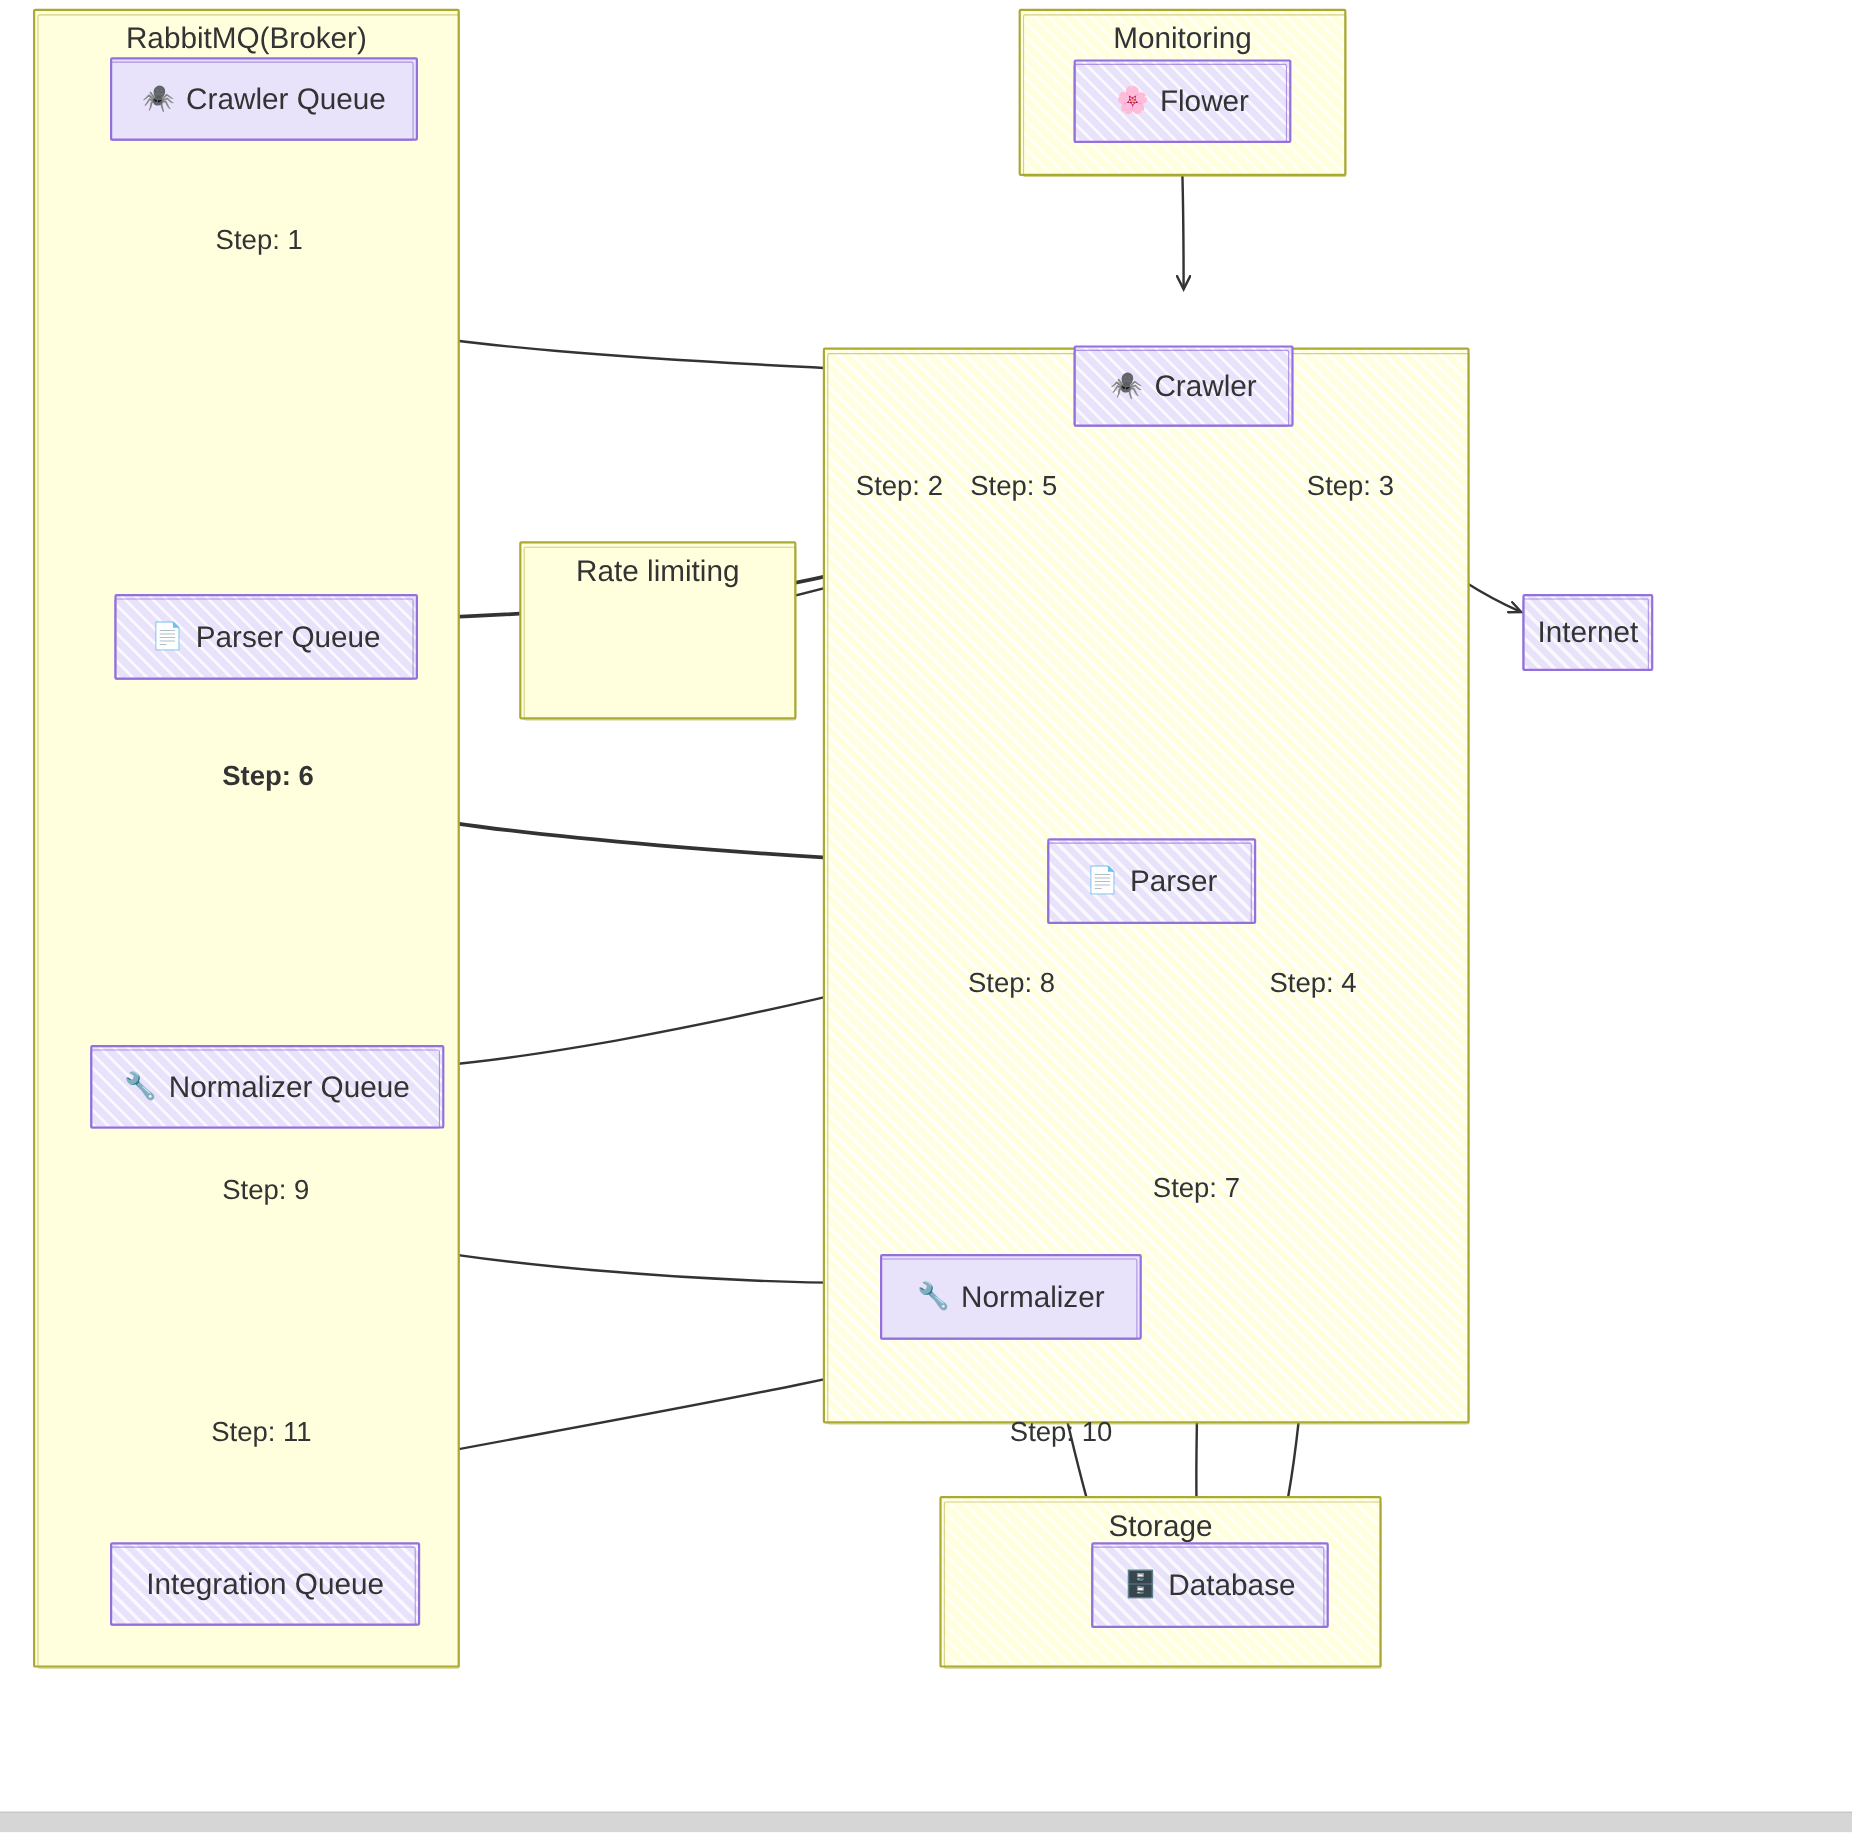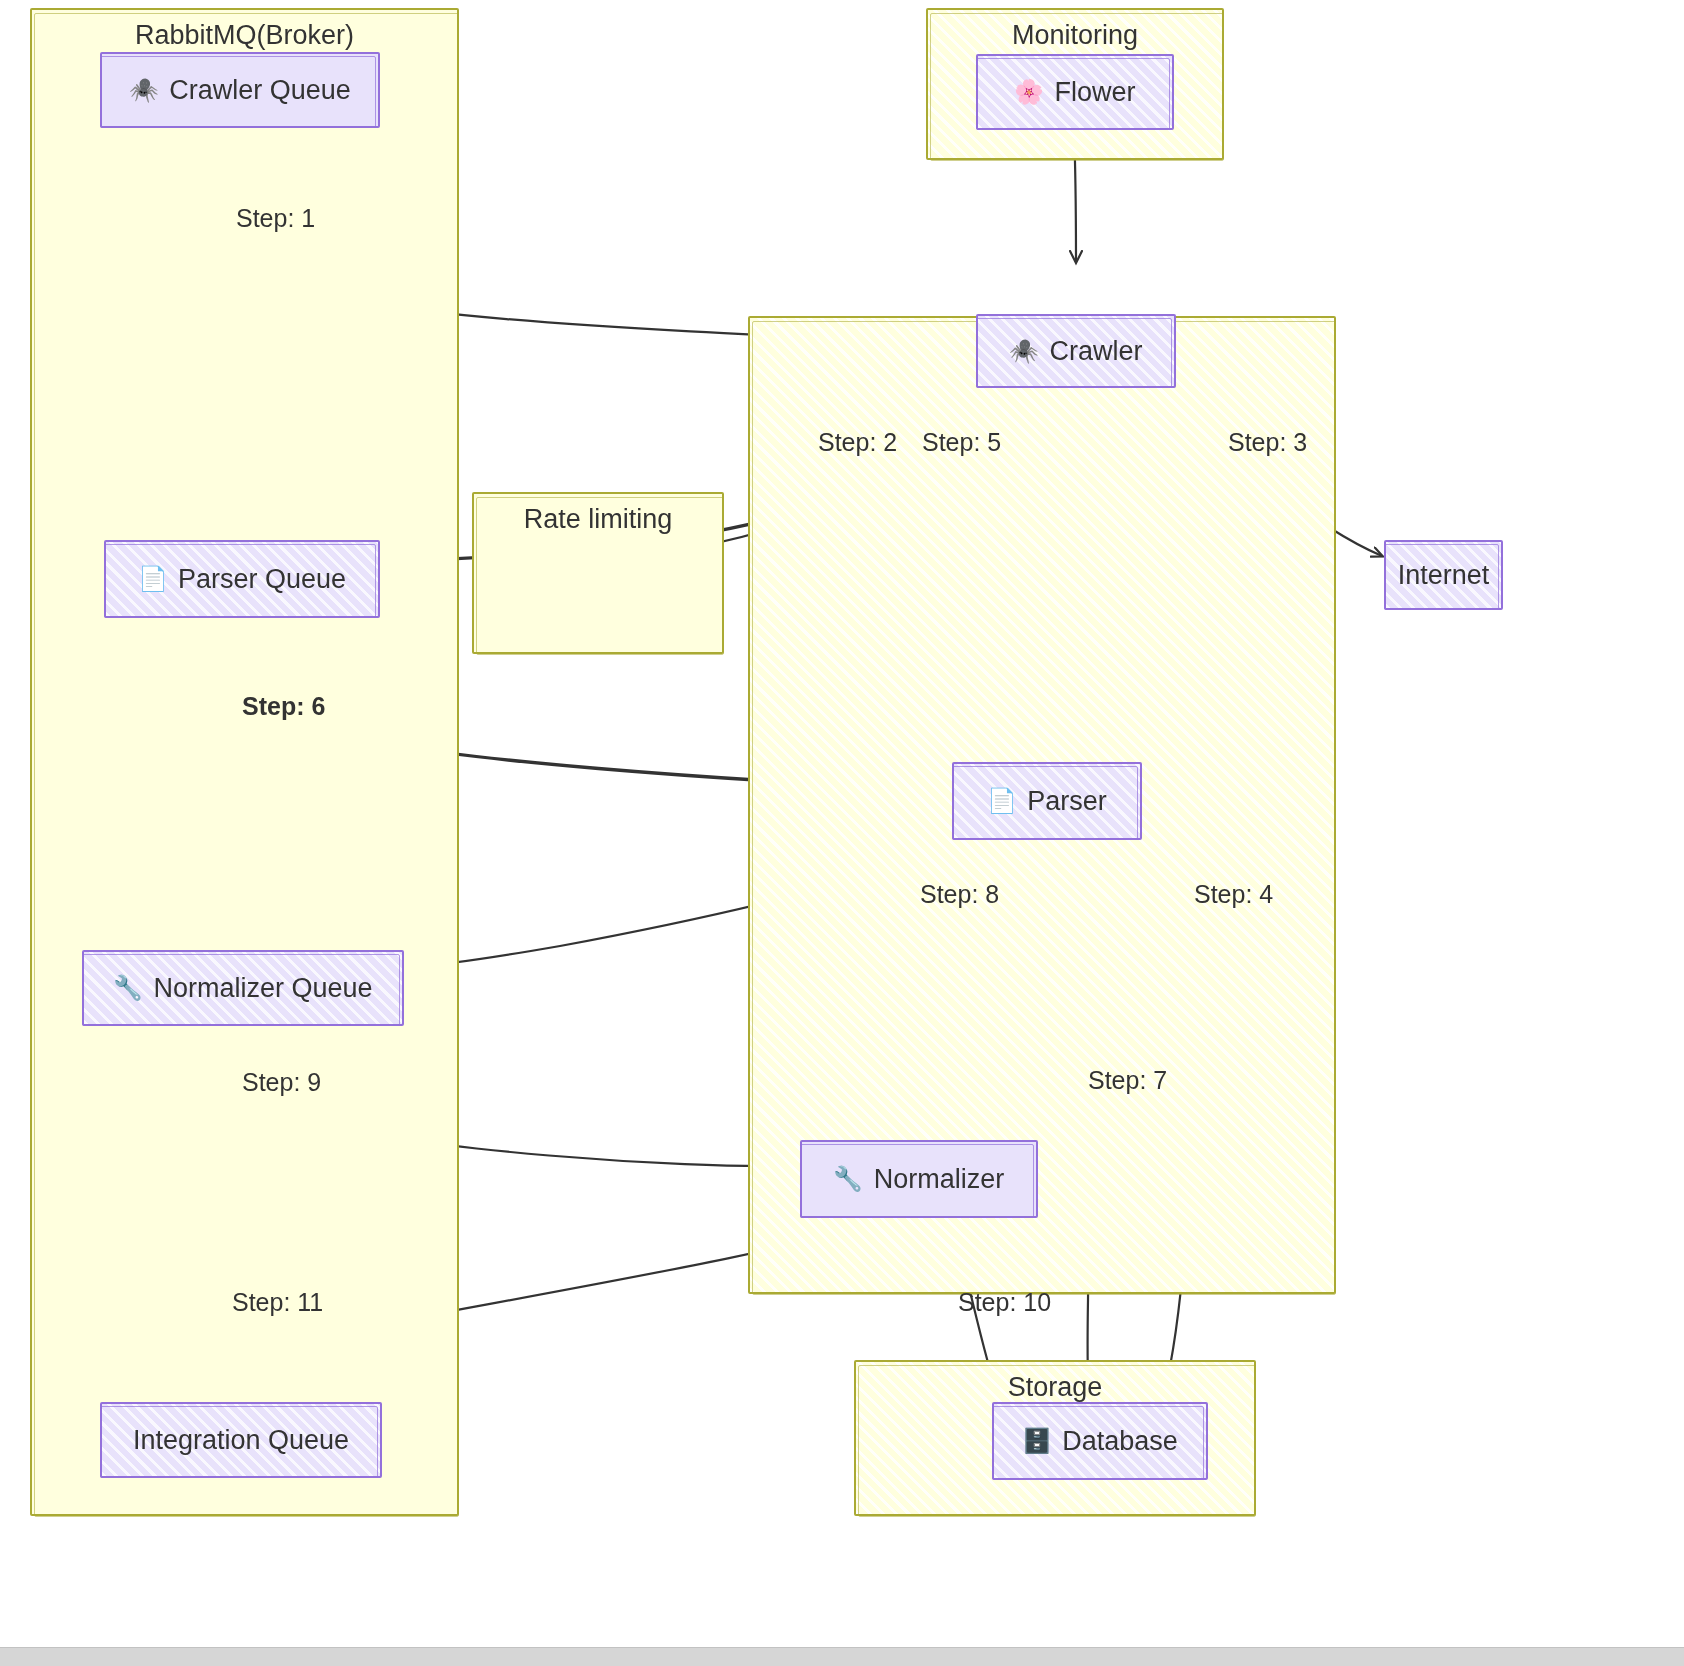--- a/index.html
+++ b/index.html
@@ -91,21 +91,20 @@
   .node .lbl { line-height: 1; }
 
   
   .edge-label {
     position: absolute;
     font-size: 25px;
     color: #333333;
     background: transparent;
     white-space: nowrap;
     font-family: "Liberation Sans", sans-serif;
-    margin-left: 40px;
   }
 
   
   #edges {
     position: absolute;
     left: 0; top: 0;
     width: 1684px;
     height: 1666px;
     pointer-events: none;
   }
@@ -161,21 +160,21 @@
 
     <path marker-end="url(#arw)" d="M 238,1026 C 238,1070 250,1098 300,1118 C 420,1152 680,1168 792,1166"></path>
 
     <path marker-end="url(#arw)" d="M 952,1218 C 966,1270 980,1340 996,1390 C 1004,1404 1010,1412 1014,1416"></path>
 
     <path marker-end="url(#arw)" d="M 888,1218 C 800,1250 560,1290 350,1330 C 280,1344 242,1366 240,1400"></path>
 
     <path marker-end="url(#arwT)" d="M 1074,130 C 1076,180 1076,220 1076,262"></path>
   </svg>
 
-  <div class="subgraph" style="left:30px; top:8px; width:429px; height:1508px;">
+  <div class="subgraph" style="left:30px; top:8px; width:388px; height:1508px;">
     <div class="subgraph-title">RabbitMQ(Broker)</div>
   </div>
 
   <div class="subgraph hatched" style="left:926px; top:8px; width:298px; height:152px;">
     <div class="subgraph-title">Monitoring</div>
   </div>
 
   <div class="subgraph hatched" style="left:748px; top:272px; width:588px; height:978px;margin-top:44px;">
     <div class="subgraph-title">Workers</div>
   </div>

